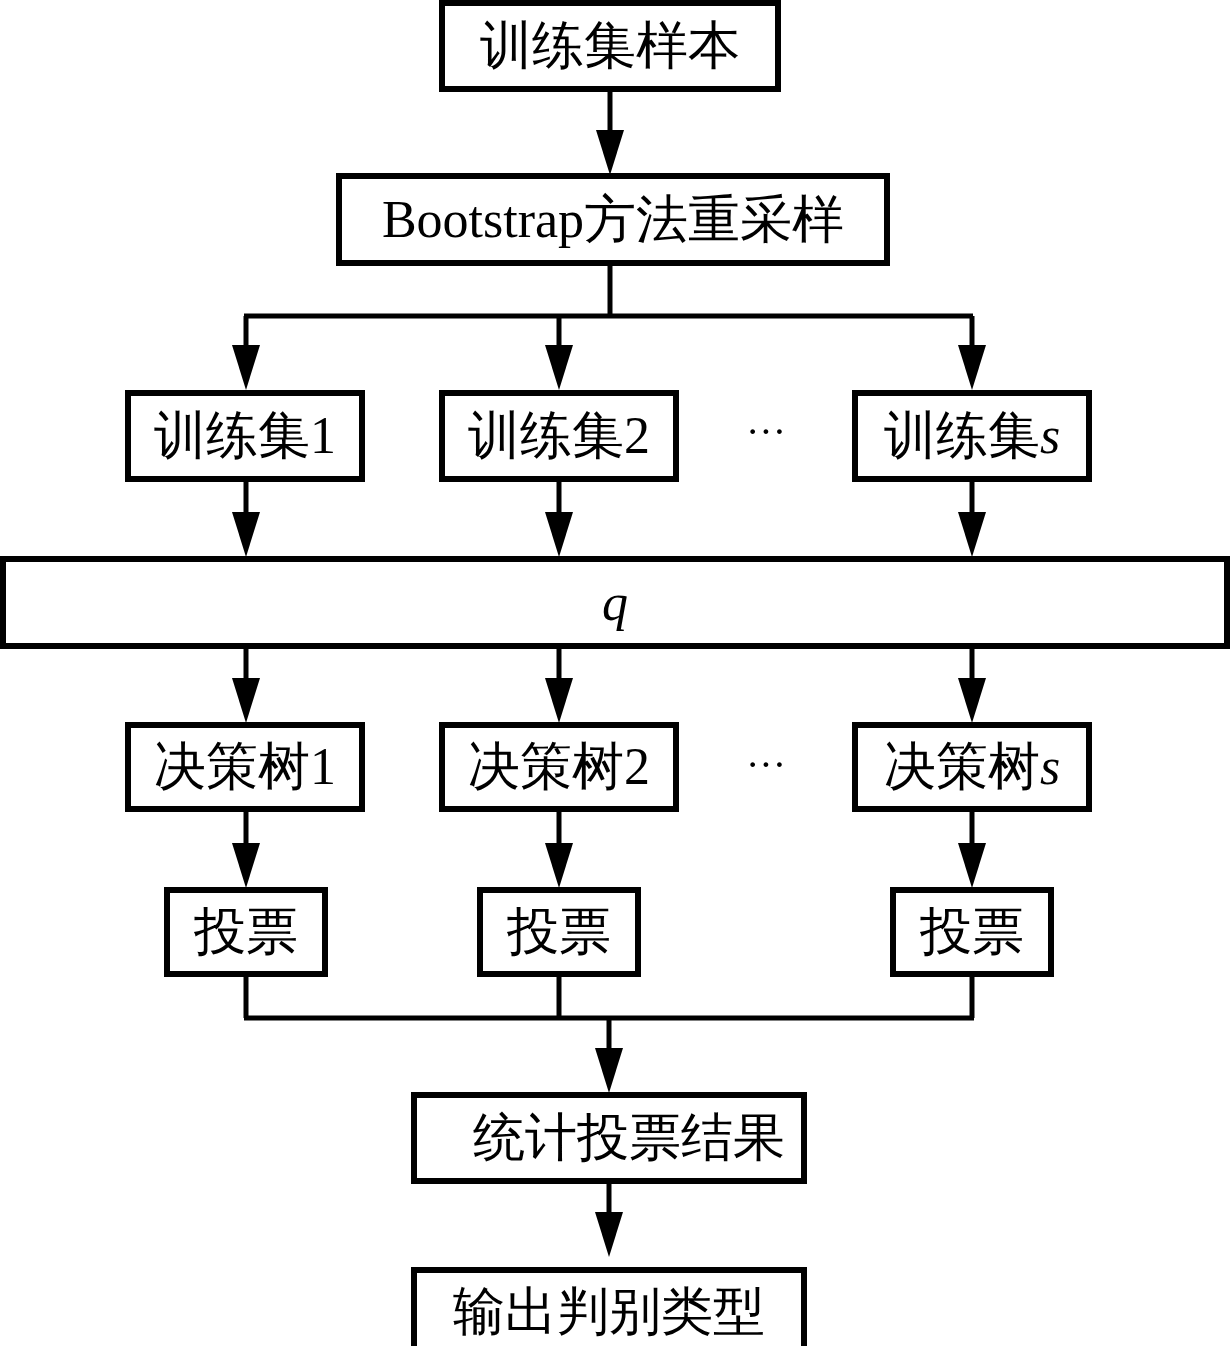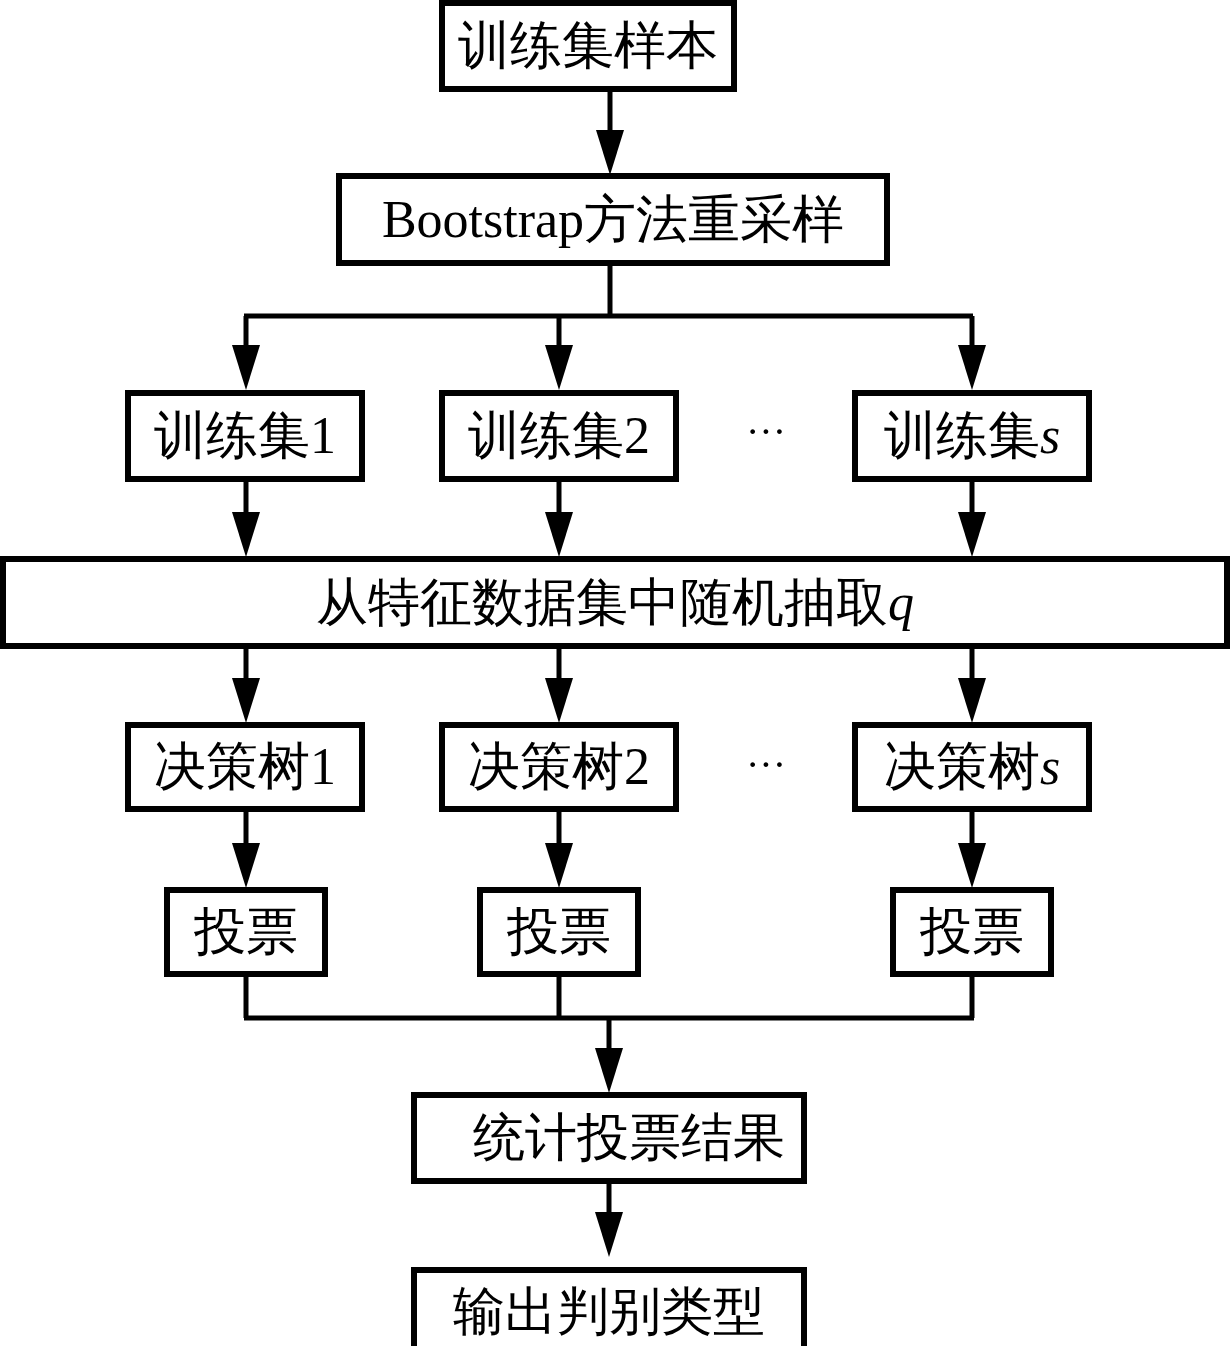--- a/index.html
+++ b/index.html
@@ -61,21 +61,21 @@
     <line x1="972" y1="974" x2="972" y2="1018"></line>
     <line x1="244" y1="1018" x2="974" y2="1018"></line>
     <line x1="609" y1="1018" x2="609" y2="1048"></line>
     <path d="M595,1048 L623,1048 L609,1093 Z" fill="#000" stroke="none"></path>
 
     <line x1="609" y1="1180" x2="609" y2="1212"></line>
     <path d="M595,1212 L623,1212 L609,1257 Z" fill="#000" stroke="none"></path>
   </g>
 </svg>
 
-<div class="box" style="left:439px; top:0px; width:298px; height:92px;">
+<div class="box" style="left:439px; top:0px; width:342px; height:92px;">
   <span>训练集样本</span>
 </div>
 
 <div class="box" style="left:336px; top:173px; width:554px; height:93px;align-items:center;">
   <span>Bootstrap方法重采样</span>
 </div>
 
 <div class="box" style="left:125px; top:390px; width:240px; height:92px;">
   <span>训练集</span>
     <span>1</span>
@@ -84,21 +84,20 @@
   <span>训练集</span>
     <span>2</span>
 </div>
 <div class="dots" style="left:746px; top:412px;">···</div>
 <div class="box" style="left:852px; top:390px; width:240px; height:92px;">
   <span>训练集</span>
     <span class="it">s</span>
 </div>
 
 <div class="box" style="left:0px; top:556px; width:1230px; height:93px;">
-  <span>从特征数据集中随机抽取</span>
     <span class="it">q</span>
 </div>
 
 <div class="box" style="left:125px; top:722px; width:240px; height:90px;">
   <span>决策树</span>
     <span>1</span>
 </div>
 <div class="box" style="left:439px; top:722px; width:240px; height:90px;">
   <span>决策树</span>
     <span>2</span>

